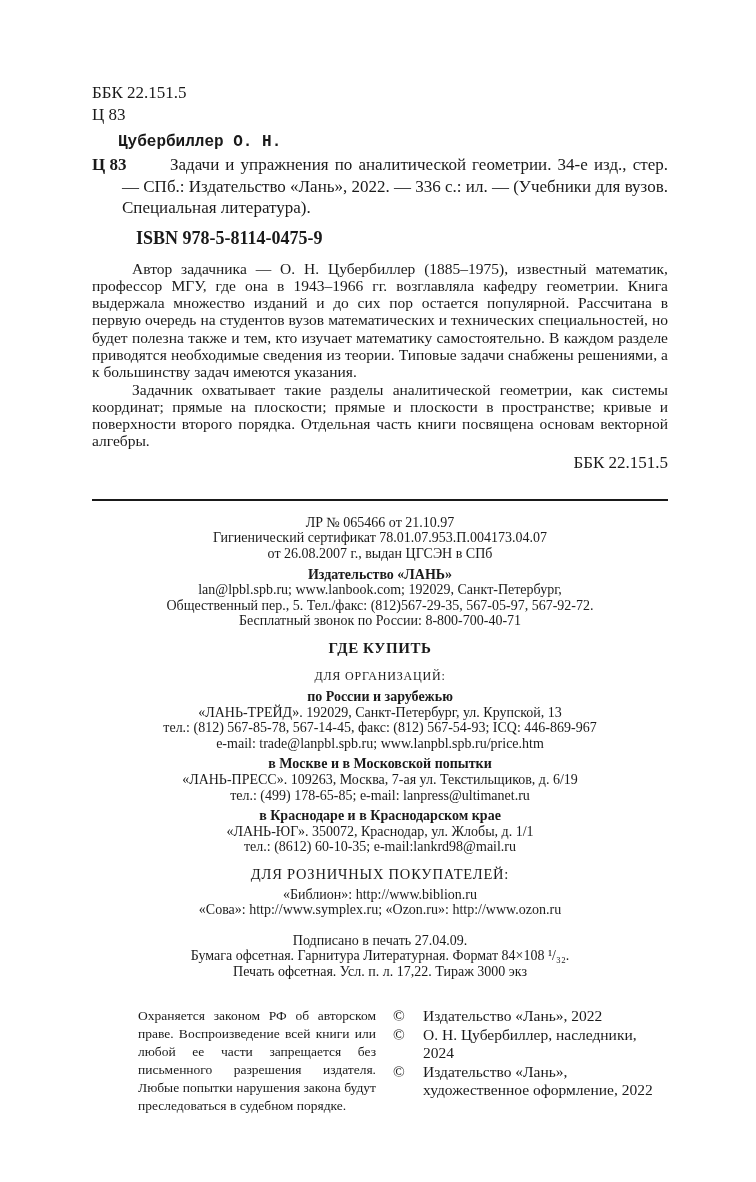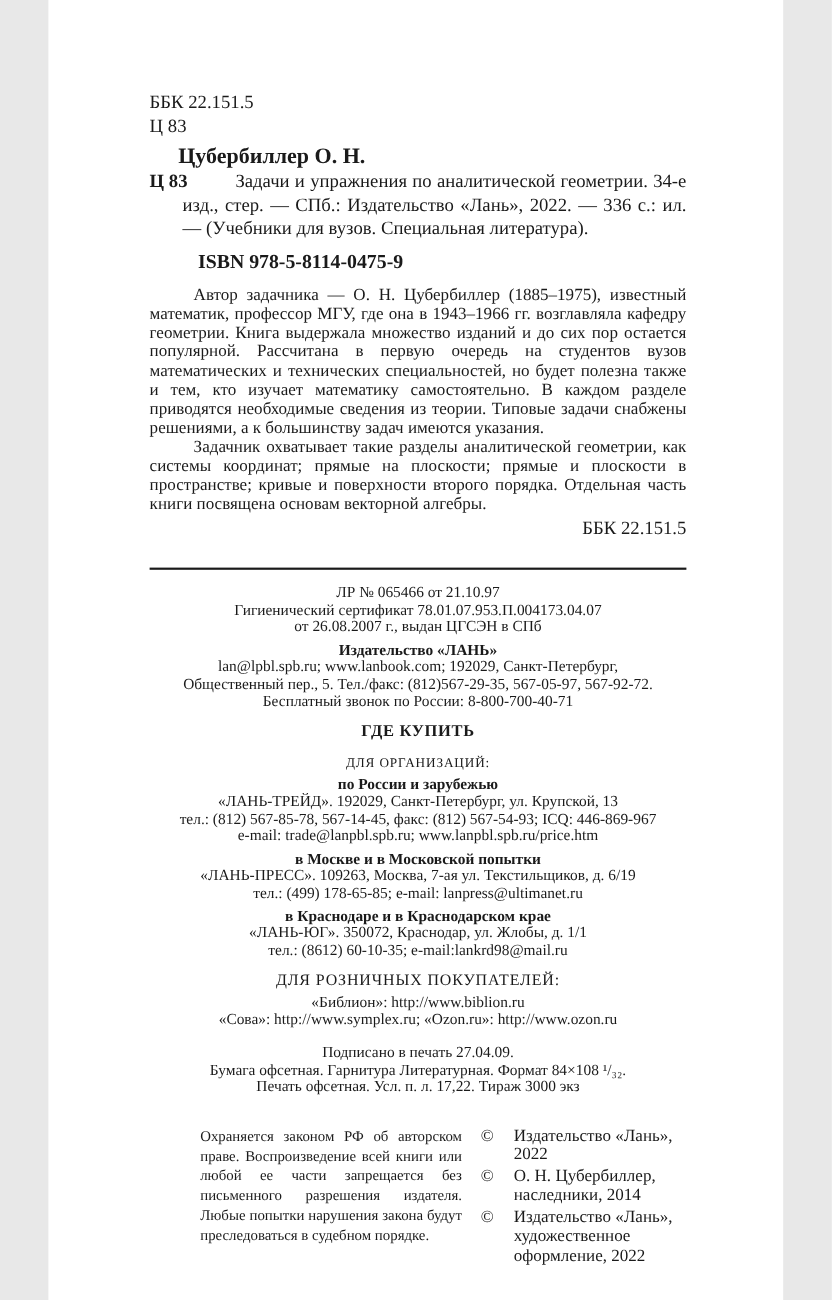--- a/index.html
+++ b/index.html
@@ -1,29 +1,29 @@
 <!DOCTYPE html>
 <html lang="ru"><head>
 <meta charset="utf-8">
 <style>
   html, body { margin: 0; padding: 0; background: #e8e8e8; }
   .page {
     position: relative;
-    width: 668px;
+    width: 756px;
     height: 1182px;
     margin: 0 auto;
     background: #ffffff;
     color: #1a1a1a;
     font-family: "Liberation Serif", "DejaVu Serif", serif;
     box-sizing: border-box;
     padding: 82px 88px 0 92px;
     overflow: hidden;
   }
   .toplabel { font-size: 17px; line-height: 22px; }
-  .author   { font-size: 20px; line-height: 22px; font-weight: bold; margin-left: 26px; margin-top: 5px; }
+  .author   { font-size: 16px; line-height: 22px; font-weight: bold; margin-left: 26px; margin-top: 5px; font-family: Liberation Mono, monospace; }
   .entry    { position: relative; margin-left: 30px; margin-top: 1px; }
   .entry-code { position: absolute; left: -30px; top: 0; font-weight: bold; font-size: 17px; line-height: 21.5px; }
   .entry-text { font-size: 17px; line-height: 21.5px; text-align: justify; text-indent: 48px; }
   .isbn     { font-size: 18px; font-weight: bold; margin-left: 44px; margin-top: 9px; }
   .annot    { font-size: 15.5px; line-height: 17.3px; text-align: justify; text-indent: 40px; }
   .annot.first { margin-top: 11px; }
   .bbk-bottom { font-size: 17px; text-align: right; margin-top: 3px; }
   .rule { border: 0; border-top: 2px solid #1a1a1a; margin: 26px 0 0 0; }
   .center { text-align: center; font-size: 14px; line-height: 15.6px; }
   .lic { margin-top: 14px; }
@@ -117,21 +117,21 @@
 
   <div class="footer">
     <div class="legal">Охраняется законом РФ об авторском праве. Воспроизведение всей книги или любой ее части запрещается без письменного разрешения издателя. Любые попытки нарушения закона будут преследоваться в судебном порядке.</div>
     <div class="copyrights">
       <div class="c-item">
         <span class="c-sym">©</span>
         <span class="c-text">Издательство «Лань», 2022</span>
       </div>
       <div class="c-item">
         <span class="c-sym">©</span>
-        <span class="c-text">О. Н. Цубербиллер, наследники, 2014</span>
+        <span class="c-text">О. Н. Цубербиллер, наследники, 2024</span>
       </div>
       <div class="c-item">
         <span class="c-sym">©</span>
         <span class="c-text">Издательство «Лань», художественное оформление, 2022</span>
       </div>
     </div>
   </div>
 
 </div>
 

